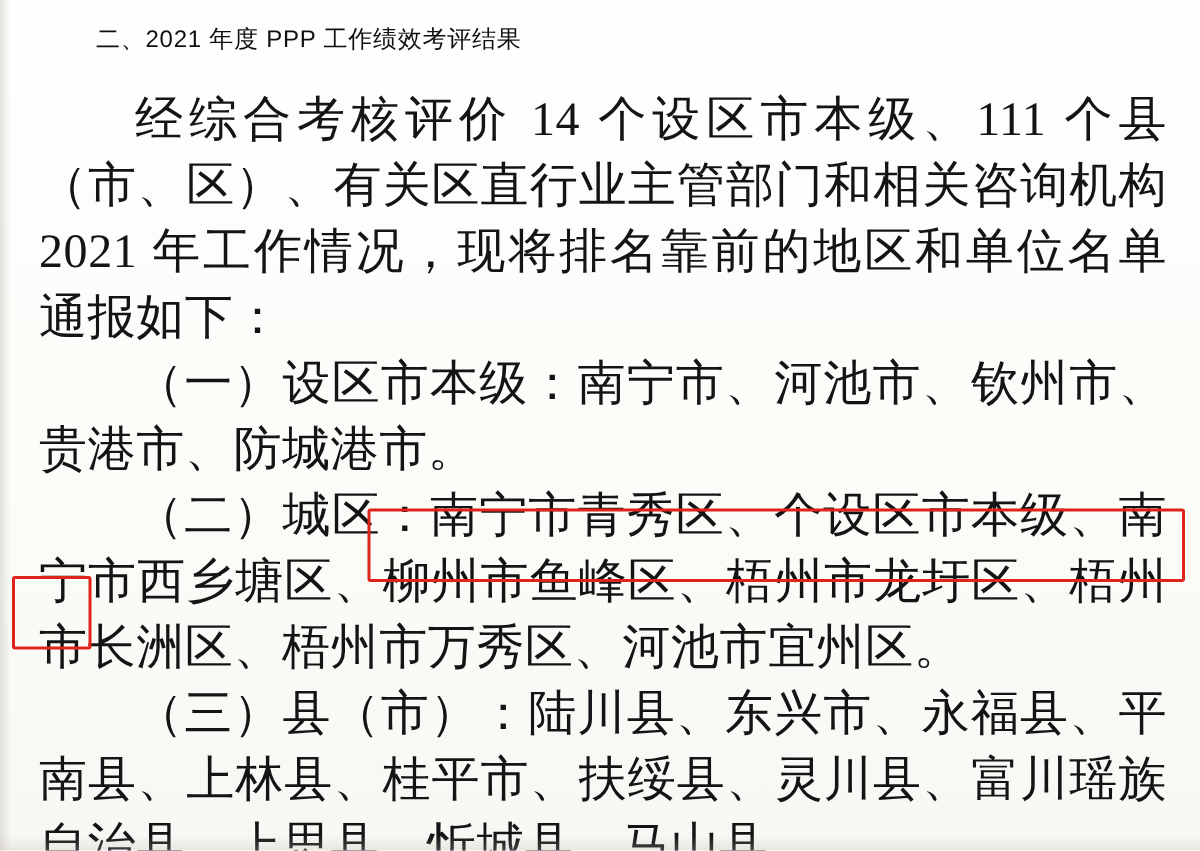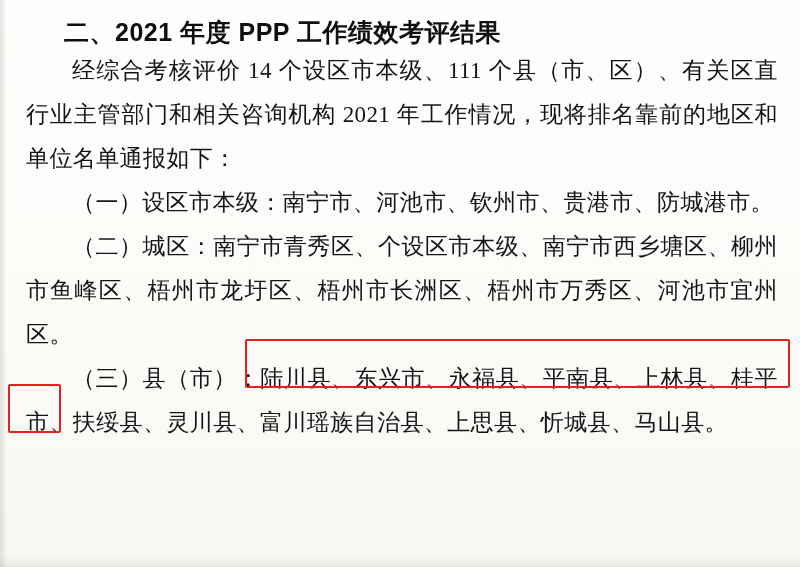--- a/index.html
+++ b/index.html
@@ -17,29 +17,29 @@
   .page {
     position: relative;
     width: 800px;
     height: 567px;
     box-sizing: border-box;
     padding: 10px 22px 0 26px;
     background: linear-gradient(180deg, #fefefd 0%, #fbfbf8 60%, #f7f7f3 100%);
   }
   .heading {
     font-family: "Liberation Sans", "DejaVu Sans", sans-serif;
-    font-weight: bold;
-    font-size: 25px;
+    font-weight: normal;
+    font-size: 16px;
     letter-spacing: 0.5px;
-    margin: 6px 0 0 38px;
+    margin: 6px 0 20px 38px;
     color: #0f0f12;
     white-space: nowrap;
   }
   .para {
-    font-size: 23px;
+    font-size: 32px;
     line-height: 44px;
     letter-spacing: 0.4px;
     text-align: justify;
     text-justify: inter-ideograph;
     margin: 0;
     color: #141417;
     word-break: break-all;
   }
   .indent {
     text-indent: 2em;

